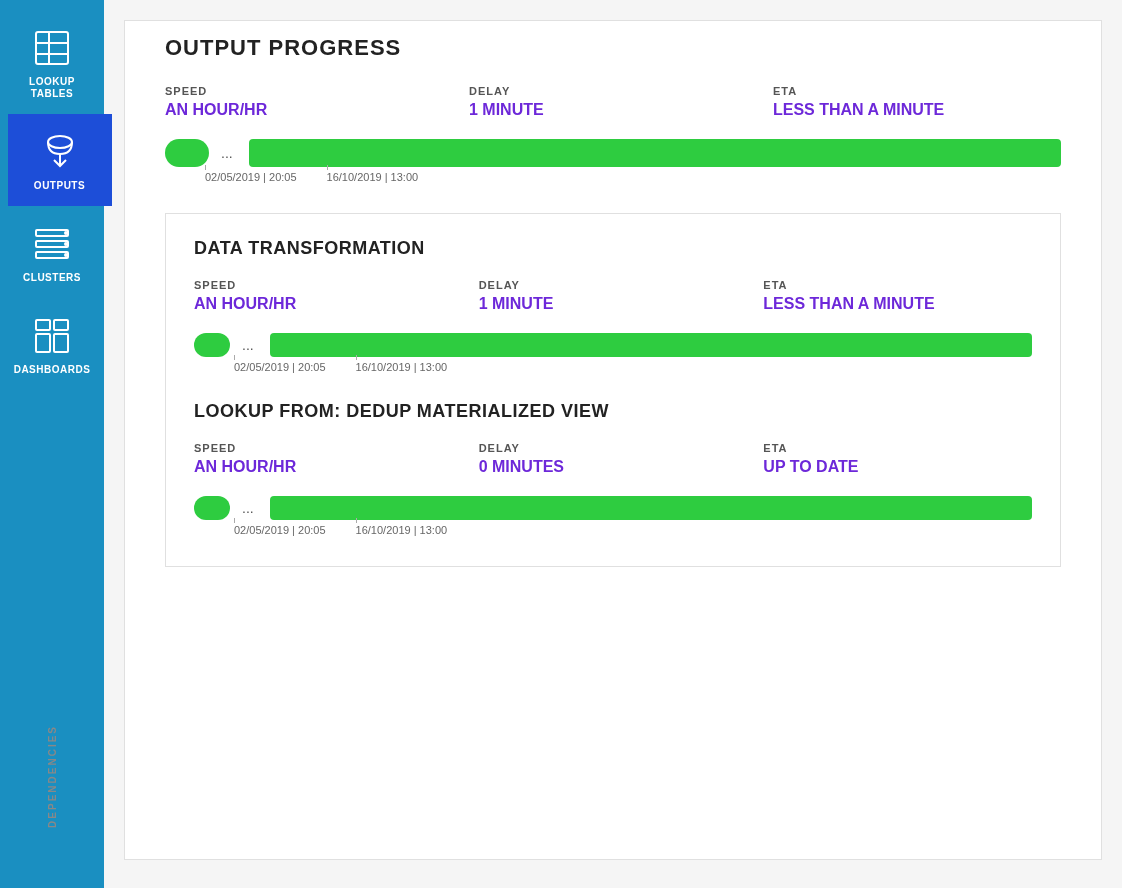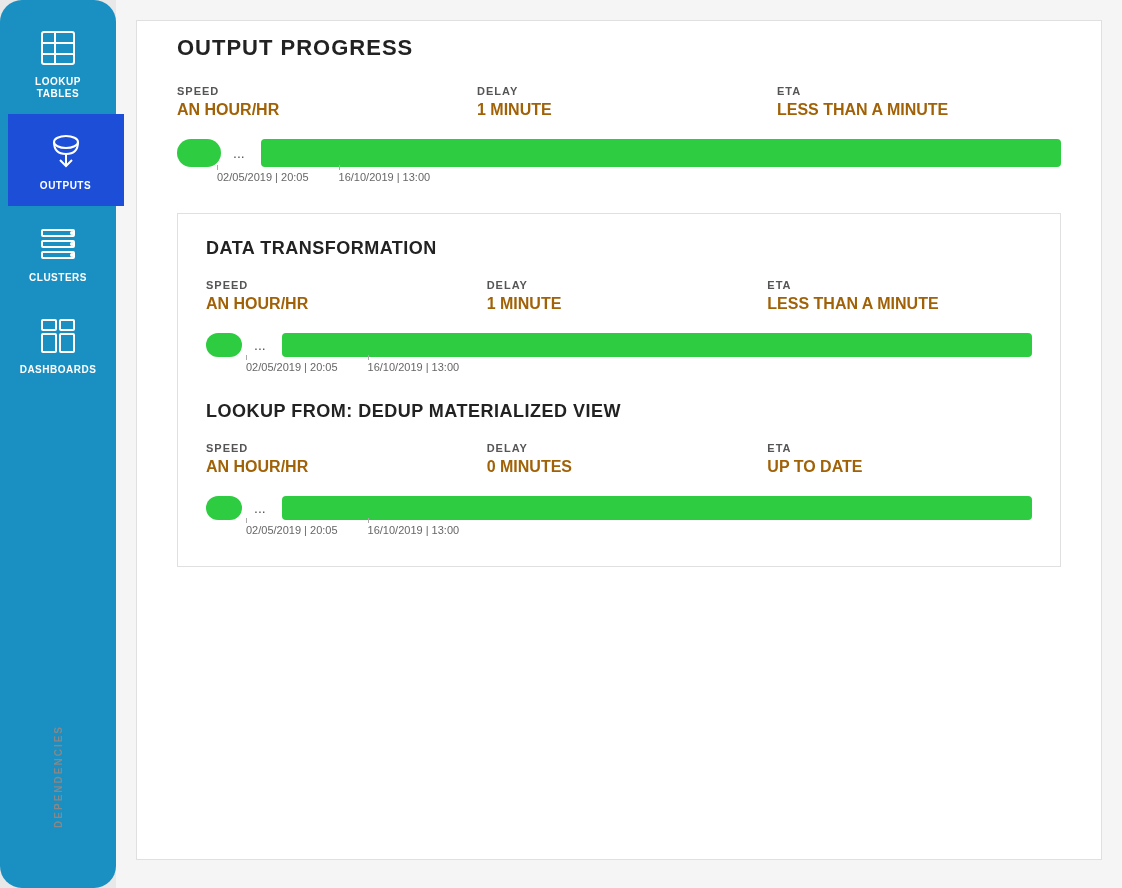--- a/index.html
+++ b/index.html
@@ -6,30 +6,29 @@
     body {
       font-family: Arial, Helvetica, sans-serif;
       background: #e8e8e8;
       display: flex;
       width: 1122px;
       min-height: 888px;
     }
 
     
     .sidebar {
-      width: 116px;
+      width: 104px;
       min-height: 888px;
       background: #1a8fc1;
       display: flex;
       flex-direction: column;
       align-items: center;
       padding-top: 10px;
       flex-shrink: 0;
       position: relative;
-      border-radius: 22px;
     }
     .sidebar-item {
       display: flex;
       flex-direction: column;
       align-items: center;
       color: #fff;
       padding: 14px 8px;
       cursor: pointer;
       width: 100%;
       text-align: center;
@@ -111,21 +110,21 @@
       font-size: 11px;
       font-weight: bold;
       color: #555;
       letter-spacing: 1px;
       text-transform: uppercase;
       margin-bottom: 4px;
     }
     .stat-value {
       font-size: 16px;
       font-weight: bold;
-      color: #a16207;
+      color: #6d28d9;
       text-transform: uppercase;
     }
 
     
     .progress-container {
       position: relative;
       margin-bottom: 6px;
     }
     .progress-track {
       display: flex;

